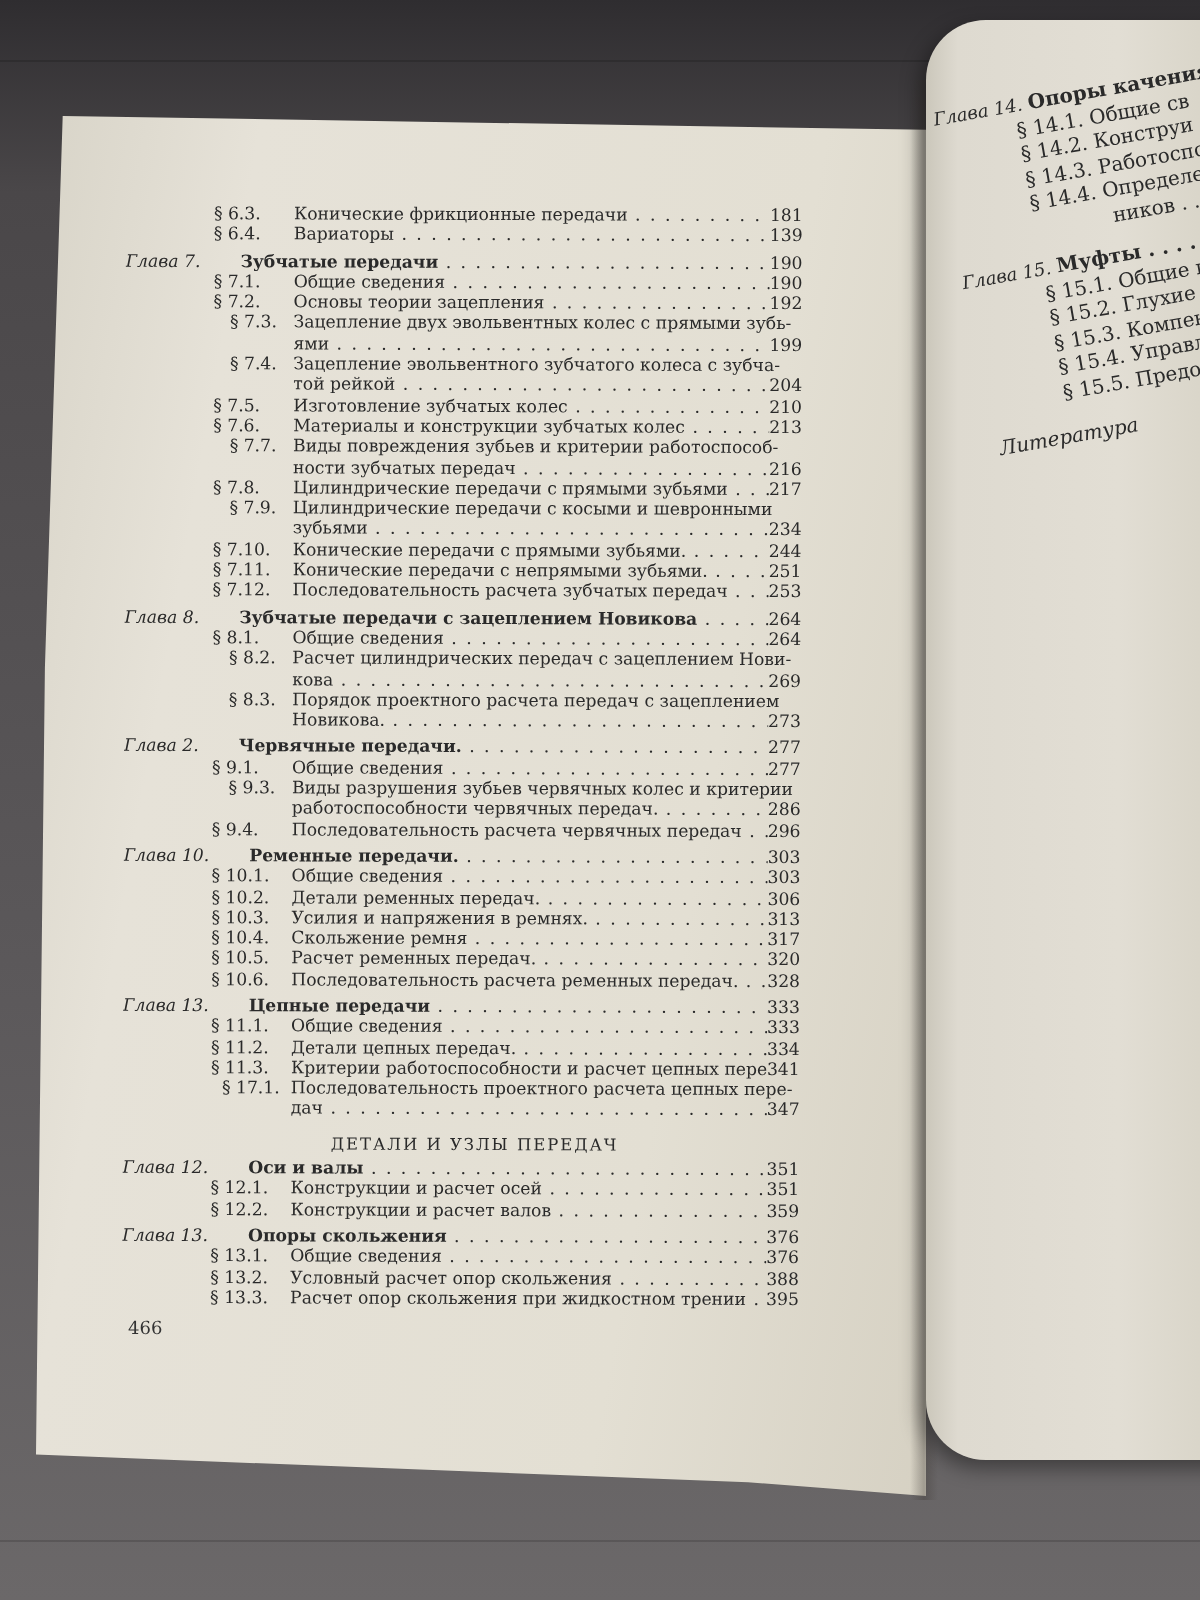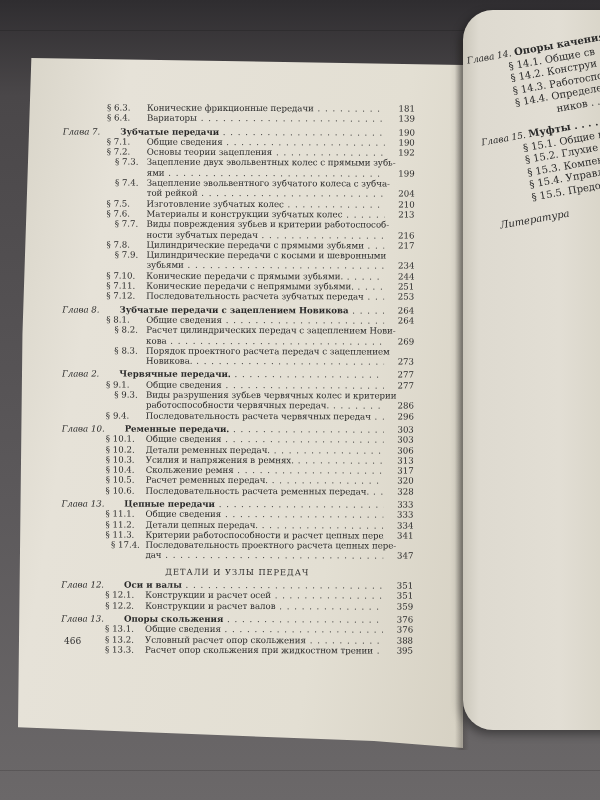--- a/index.html
+++ b/index.html
@@ -22,32 +22,32 @@
     border-radius: 30px 0 0 30px;
   }
   .gutter {
     position: absolute; left: 455px; top: 40px; width: 14px; height: 710px;
     background: linear-gradient(90deg, rgba(0,0,0,0) 0%, rgba(60,55,50,0.35) 50%, rgba(0,0,0,0) 100%);
   }
   .toc { position: absolute; left: 62px; top: 103px; width: 352px; color: #2a2a2a; font-size: 8.6px; line-height: 10.3px; transform: rotate(0.2deg); }
   .row { display: flex; align-items: flex-end; position: relative; }
   .row .lead { flex: 1; overflow: hidden; white-space: nowrap; }
   .row .lead::after { content: " . . . . . . . . . . . . . . . . . . . . . . . . . . . . . . . . . . . . . . . . . . . . . . . . . . . . ."; letter-spacing: 1px; }
-  .row .page { width: 30px; text-align: right; flex-shrink: 0; }
+  .row .page { width: 30px; text-align: left; flex-shrink: 0; }
   .chapter { margin-top: 3px; padding-left: 0; }
   .chapter .label { font-style: italic; margin-right: 20px; }
   .chapter .title { font-weight: bold; }
   .section { padding-left: 44px; }
   .section .num { display: inline-block; width: 40px; }
   .multi { display: block; padding-left: 44px; }
   .multi .line1 { display: block; white-space: nowrap; }
   .multi .cont { display: flex; padding-left: 40px; }
   .multi .num { display: inline-block; width: 40px; text-align: center; }
   .part-heading { text-align: center; font-size: 8.2px; letter-spacing: 1px; margin: 6px 0 3px; }
-  .page-number { position: absolute; left: 64px; top: 636px; font-size: 9px; color: #333; }
+  .page-number { position: absolute; left: 64px; top: 660px; font-size: 9px; color: #333; }
   .right-toc { position: absolute; left: 466px; top: 55px; width: 150px; color: #2a2a2a; font-size: 10px; line-height: 12.5px; transform: rotate(-10deg); transform-origin: left top; white-space: nowrap; }
   .right-toc .r-chapter { font-weight: bold; }
   .right-toc .r-label { font-style: italic; font-weight: normal; margin-right: 3px; font-size: 9px; }
   .right-toc .r-sec { padding-left: 40px; }
   .right-toc .r-cont { padding-left: 80px; }
   .right-toc .r-lit { font-style: italic; margin-top: 10px; padding-left: 4px; }
 </style>
 </head>
 <body>
 
@@ -216,21 +216,21 @@
     </div>
   <div class="row section">
       <span class="lead"><span class="num">§ 11.2.</span><span>Детали цепных передач.</span></span>
       <span class="page">334</span>
     </div>
   <div class="row section">
       <span class="lead"><span class="num">§ 11.3.</span><span>Критерии работоспособности и расчет цепных передач</span></span>
       <span class="page">341</span>
     </div>
   <div class="multi">
-      <span class="line1"><span class="num">§ 17.4.</span><span>Последовательность проектного расчета цепных пере-</span></span>
+      <span class="line1"><span class="num">§ 17.1.</span><span>Последовательность проектного расчета цепных пере-</span></span>
       <div class="row cont">
         <span class="lead">дач</span>
         <span class="page">347</span>
       </div>
     </div>
 
   <div class="part-heading">ДЕТАЛИ И УЗЛЫ ПЕРЕДАЧ</div>
 
   <div class="row chapter">
     <span class="lead"><span class="label">Глава 12.</span><span class="title">Оси и валы</span></span>

